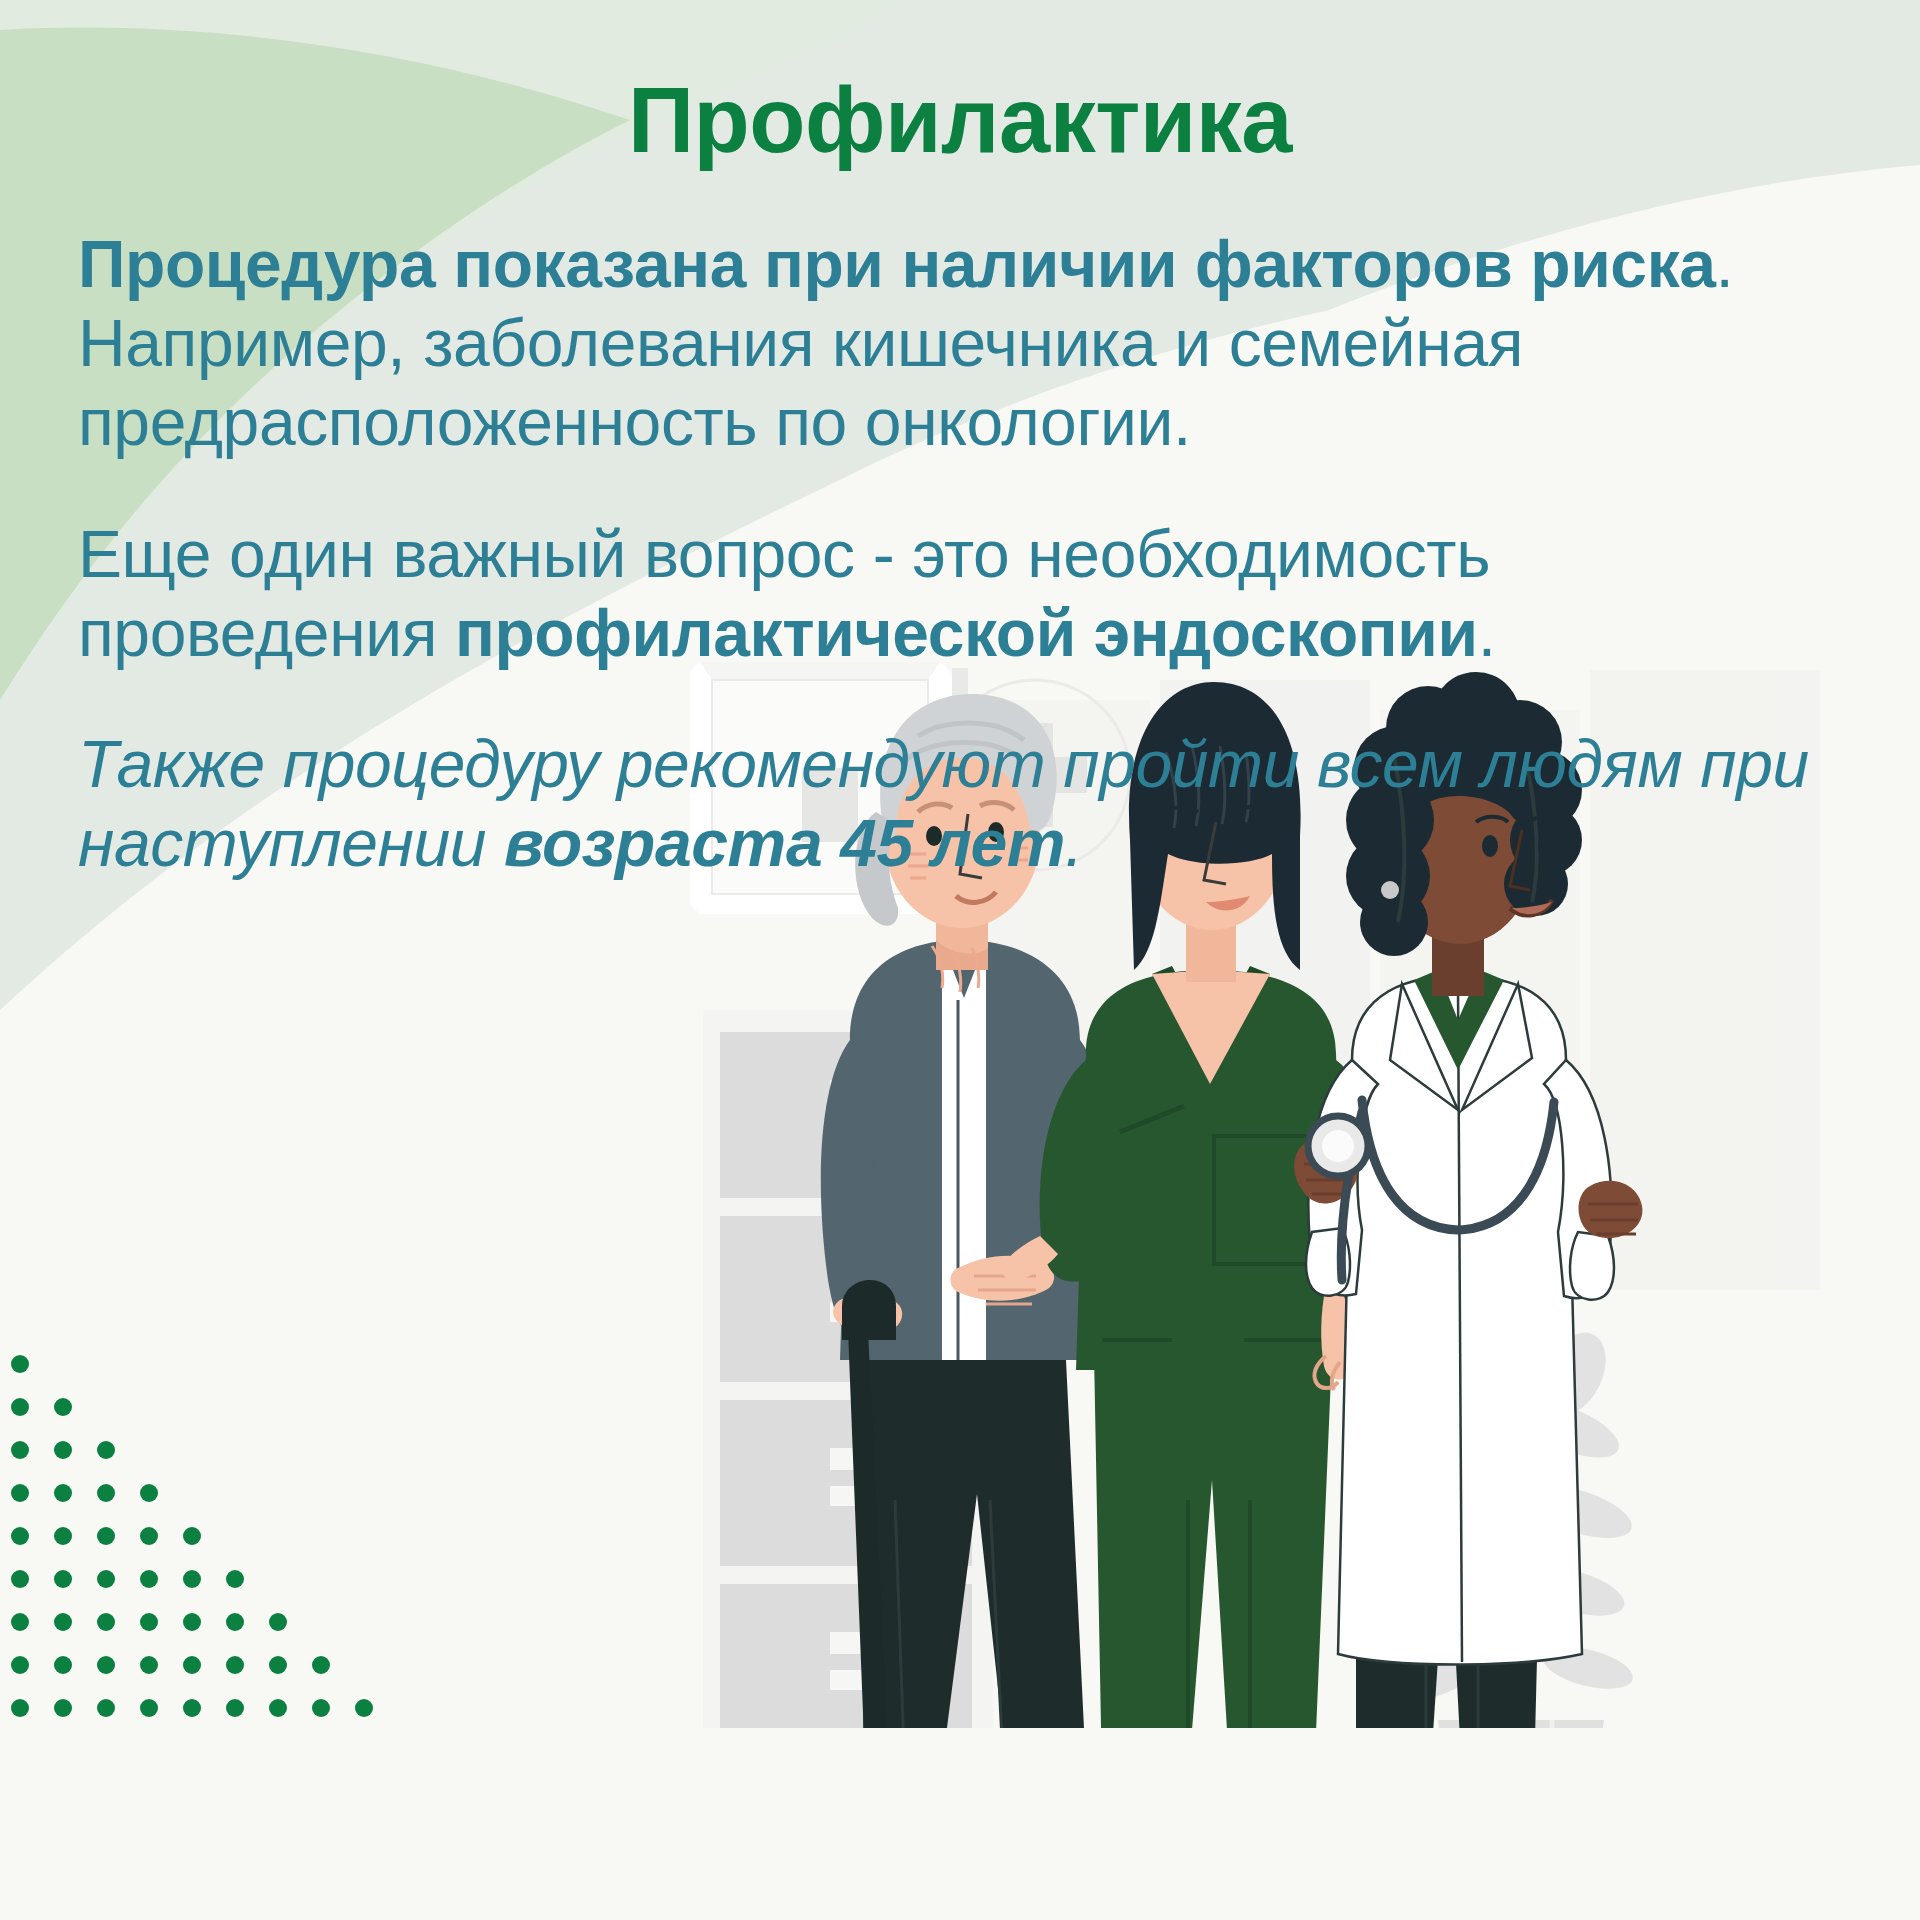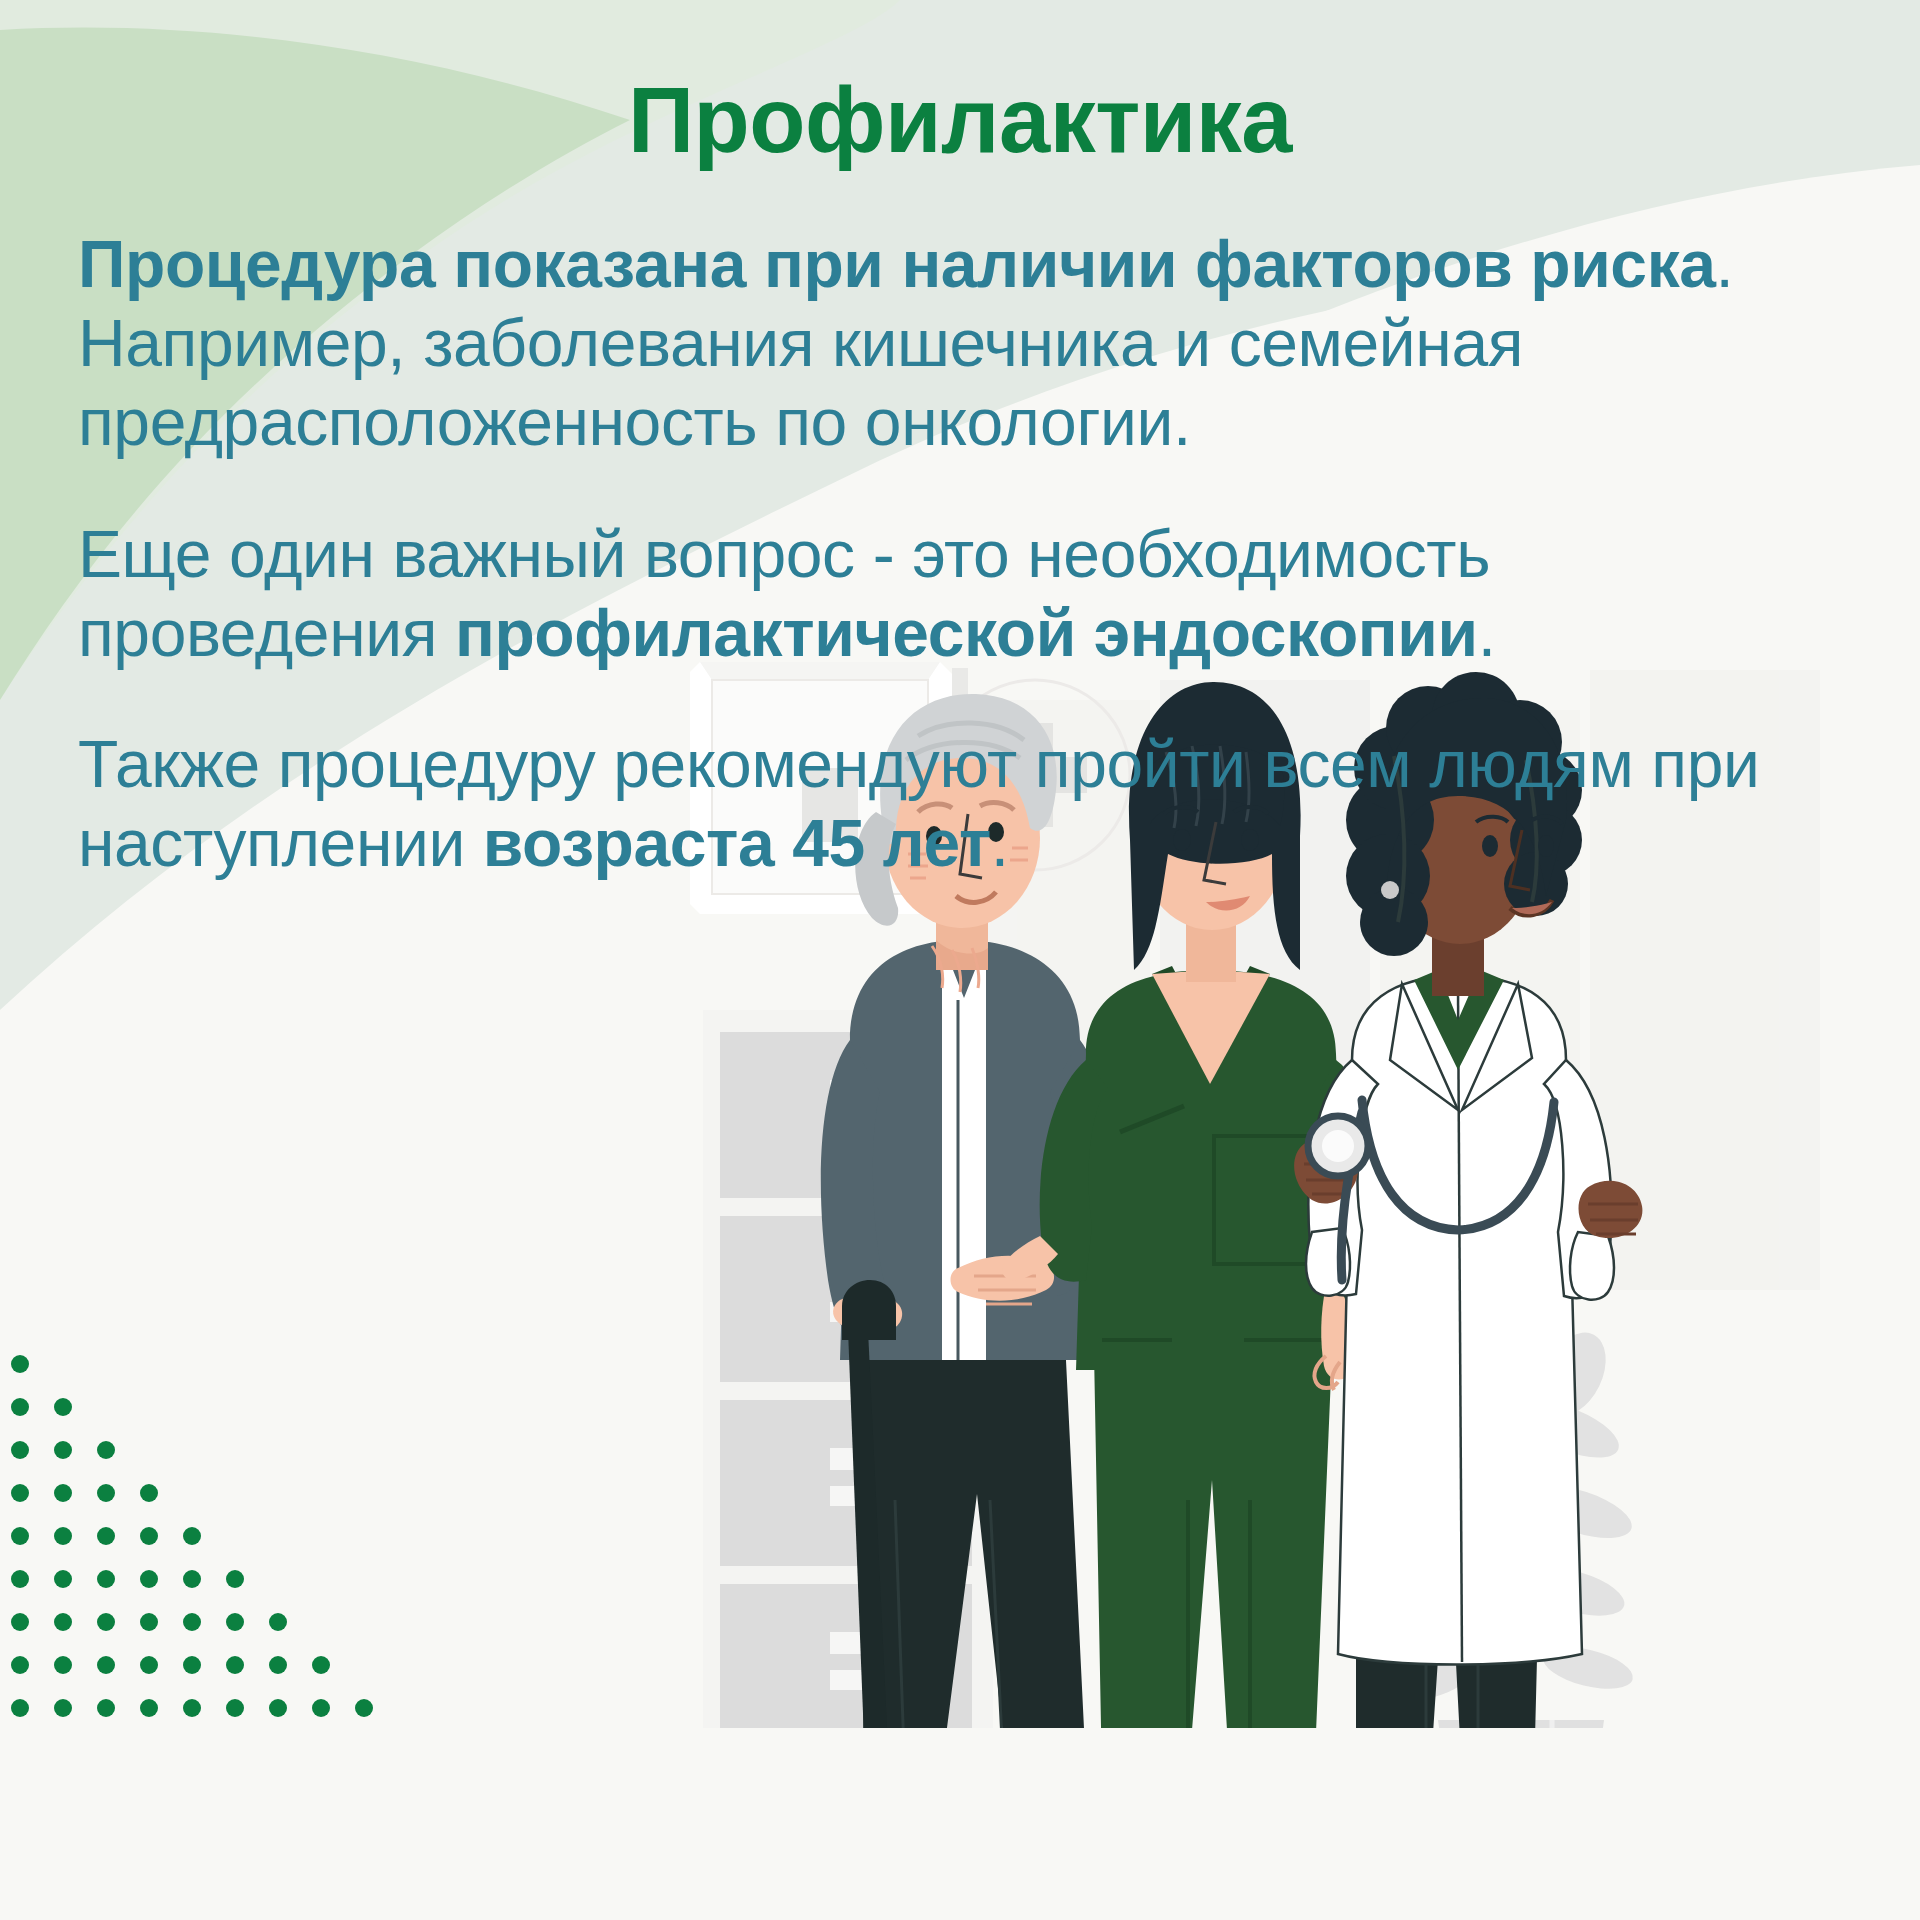--- a/index.html
+++ b/index.html
@@ -37,21 +37,21 @@
     position:absolute;
     top:225px; left:78px;
     width:1740px;
     z-index:6;
     color:#2d7f96;
     font-size:66px;
     line-height:1.20;
     letter-spacing:-0.4px;
   }
   .para { margin-bottom:52px; }
-  .para:last-child { margin-bottom:0; }
+  .para:last-child { margin-bottom:0;font-style:italic; }
   .b { font-weight:bold; }
 
   
   .illustration {
     position:absolute;
     left:690px; top:640px;
     width:1230px; height:1280px;
     z-index:4;
   }
 

